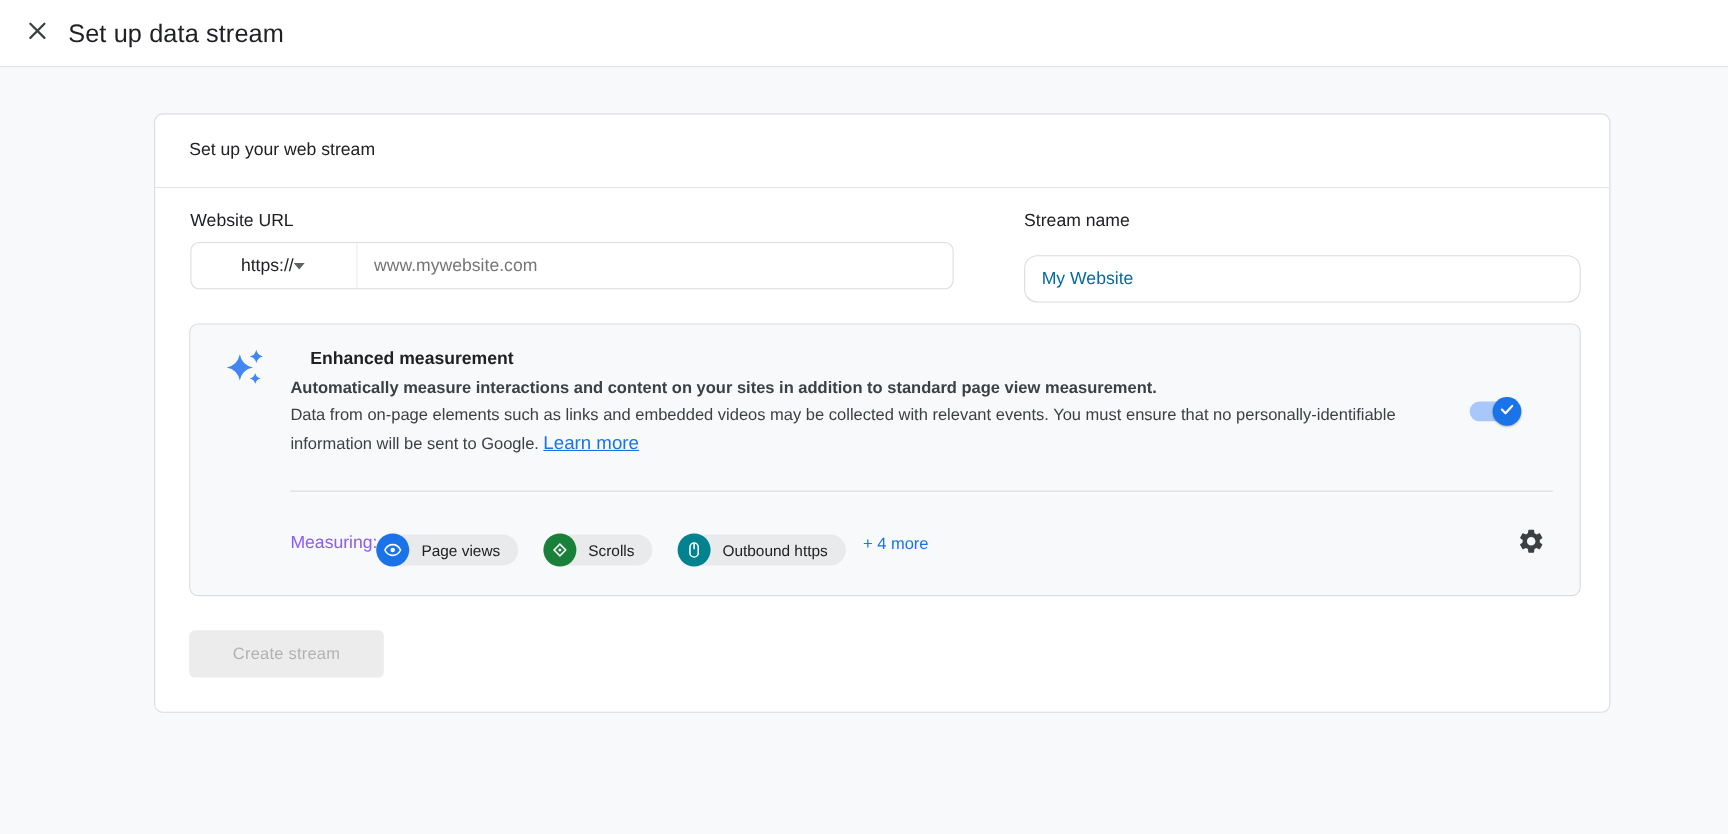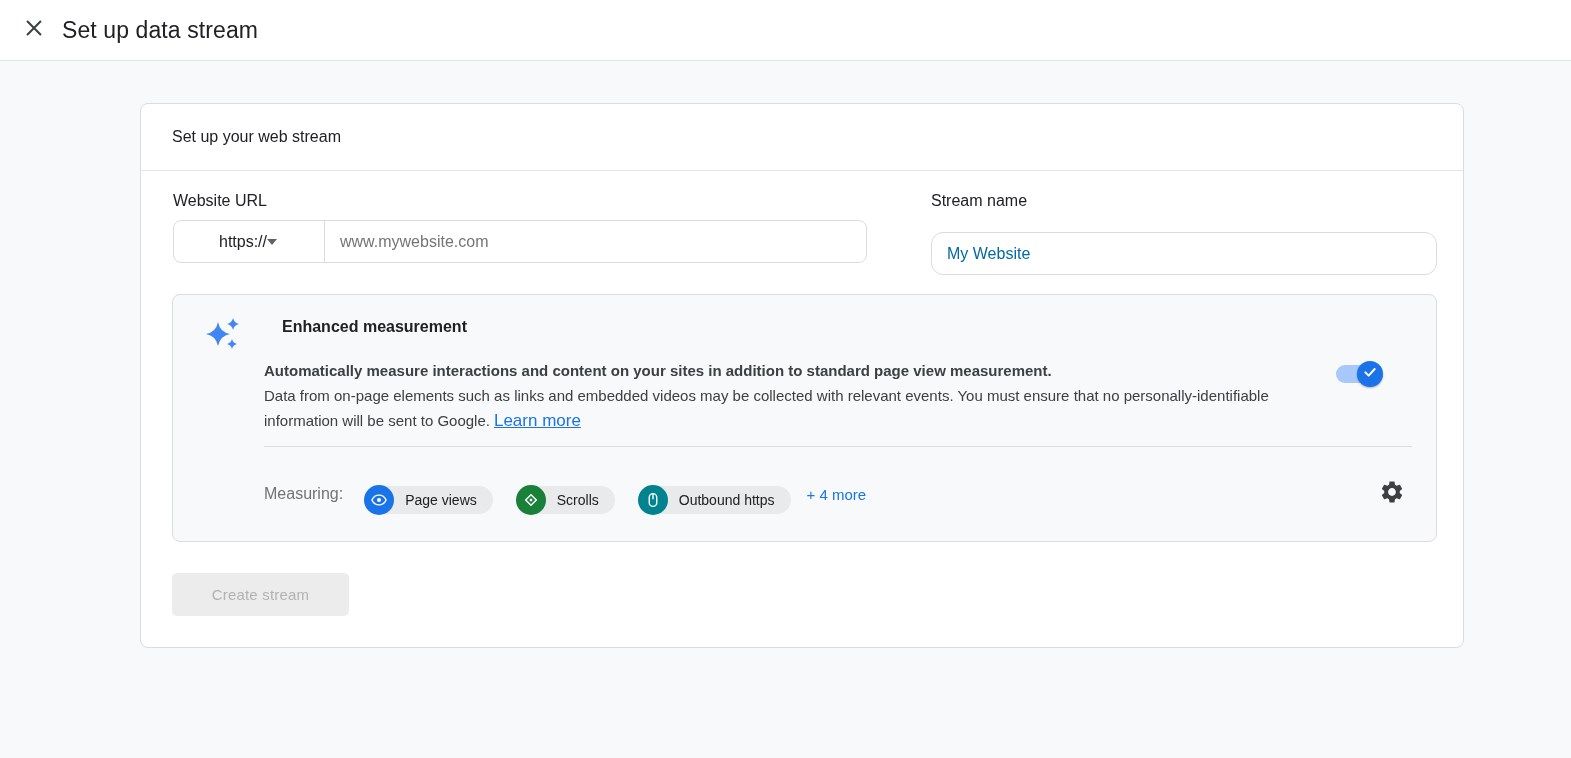--- a/index.html
+++ b/index.html
@@ -75,21 +75,21 @@
   .em-panel {
     position:absolute; left:31px; top:190px; width:1265px; height:248px;
     background:#f8f9fa; border:1px solid #dadce0; border-radius:8px;
   }
   .sparkle { position:absolute; left:32px; top:20px; width:38px; height:38px; }
   .em-title {
     position:absolute; left:77px; top:23px;
     font-size:16px; font-weight:700; color:#202124;margin-left:32px;
   }
   .em-desc {
-    position:absolute; left:91px; top:63px; width:1060px;
+    position:absolute; left:91px; top:45px; width:1060px;
     font-size:15px; line-height:25px; color:#3c4043;
   }
   .em-desc .bold { display:block; font-weight:700; color:#3c4043; }
   .learn-link {
     color:#1a73e8; text-decoration:underline; font-size:17px;
     margin-left:4px; cursor:pointer;
   }
 
   .toggle {
     position:absolute; right:56px; top:70px; width:44px; height:18px;
@@ -104,21 +104,21 @@
 
   .em-divider {
     position:absolute; left:91px; right:24px; top:151px;
     border-top:1px solid #dadce0;
   }
 
   .measuring-row {
     position:absolute; left:91px; top:169px; right:24px; height:60px;
     display:flex; align-items:center;
   }
-  .measuring-label { font-size:16px; color:#737373; margin-right:22px; }
+  .measuring-label { font-size:16px; color:#8b5cf6; }
   .chip {
     position:relative; height:28px; background:#e9eaec; border-radius:14px;
     padding:0 16px 0 40px; display:flex; align-items:center;
     margin-right:24px; font-size:14px; color:#202124; cursor:default;margin-top:12px;
   }
   .chip-icon {
     position:absolute; left:-1px; top:-1px; width:30px; height:30px;
     border-radius:50%; display:flex; align-items:center; justify-content:center;
   }
   .more-link { font-size:15px; color:#1a73e8; cursor:pointer; margin-left:-8px; }

